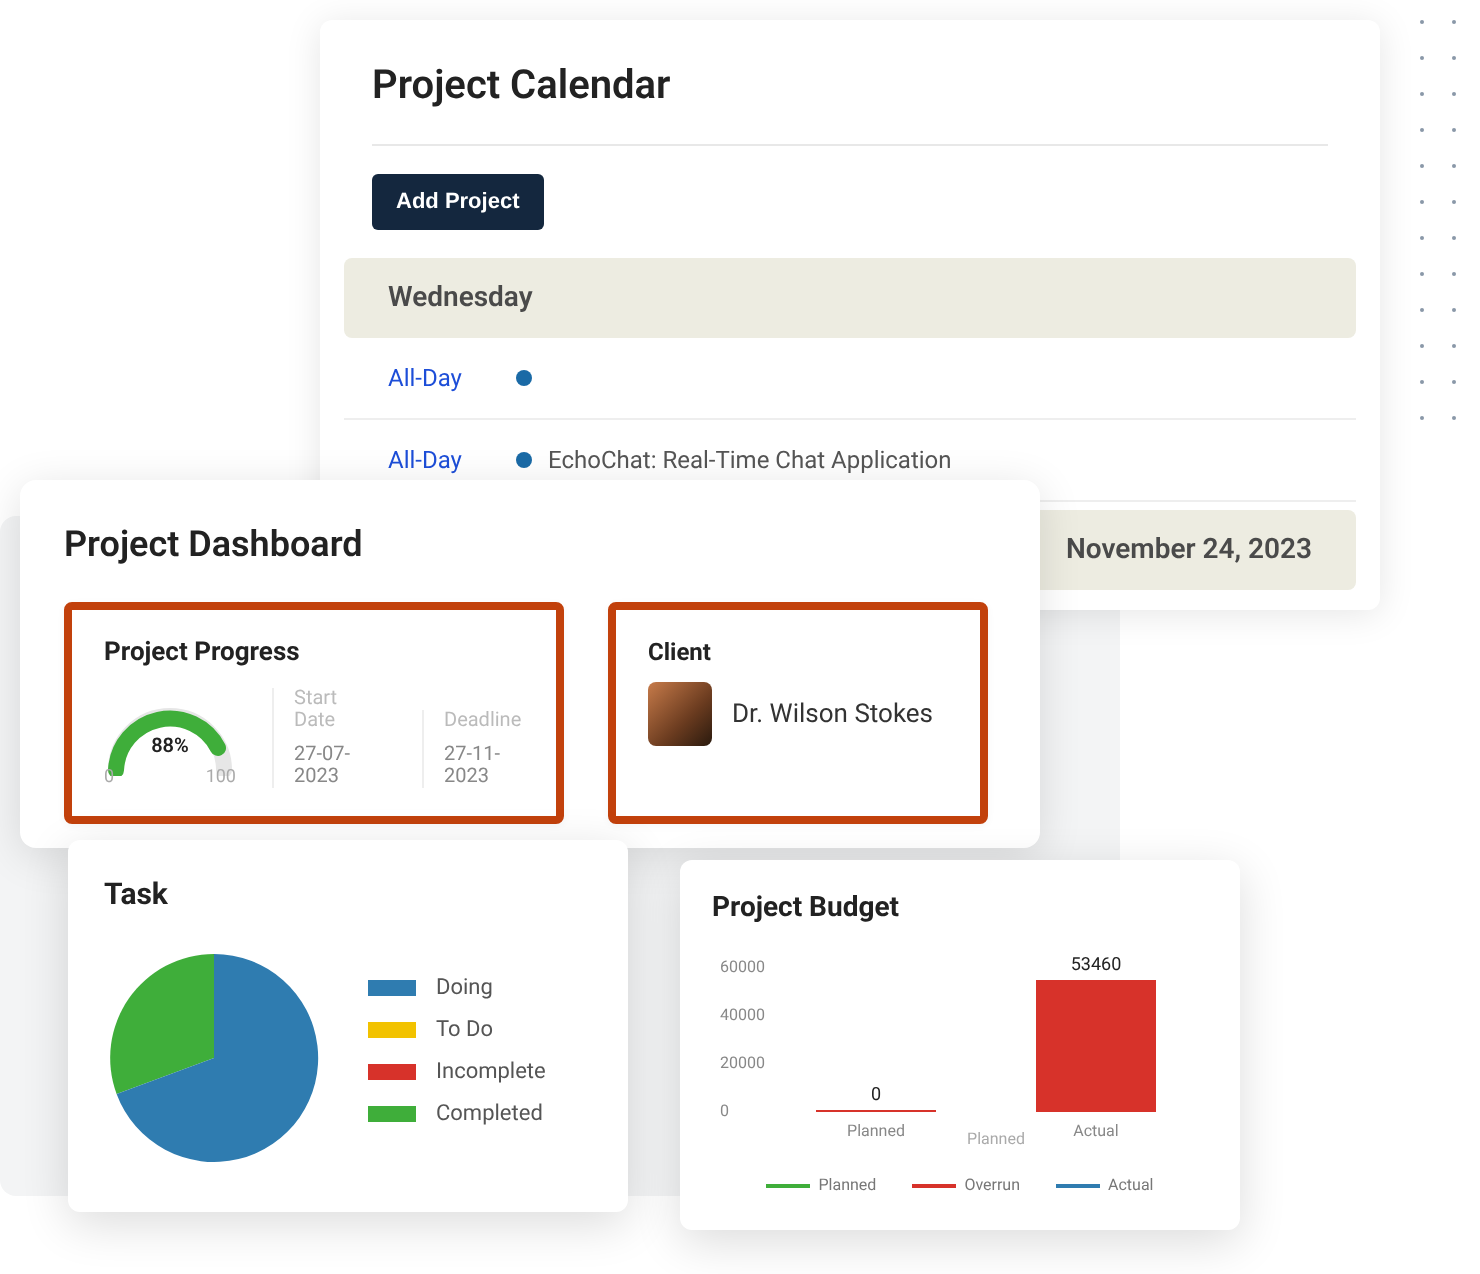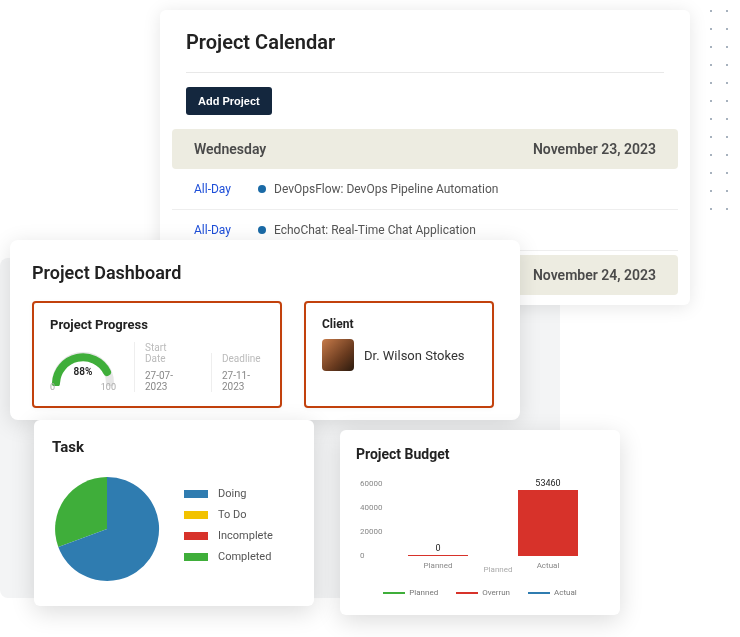--- a/index.html
+++ b/index.html
@@ -98,21 +98,21 @@
     font-size: 18px;
     font-weight: 600;
     color: #222;
     margin-bottom: 18px;
   }
 
   .row { display: flex; gap: 22px; }
 
   .panel {
     background: #fff;
-    border: 2px solid #c2410c;
+    border: 4px solid #c2410c;
     border-radius: 4px;
     padding: 14px 16px;
     box-shadow: 0 1px 4px rgba(0,0,0,.04);
   }
 
   .progress-panel { width: 250px; }
   .progress-panel .title { font-size: 13px; font-weight: 700; color: #222; margin-bottom: 10px; }
   .progress-body { display: flex; align-items: flex-end; gap: 18px; }
   .gauge-wrap { position: relative; width: 66px; }
   .gauge-wrap svg { display:block; }
@@ -217,26 +217,24 @@
 
 <div class="backing"></div>
 
 <div class="calendar-card">
   <h2>Project Calendar</h2>
   <hr class="cal-divider">
   <button class="add-btn">Add Project</button>
 
   <div class="day-header">
     <span class="dow">Wednesday</span>
-    <span class="date">November 23, 2023</span>
   </div>
   <div class="event-row">
     <span class="allday">All-Day</span>
     <span class="dot"></span>
-    <span>DevOpsFlow: DevOps Pipeline Automation</span>
   </div>
   <div class="event-row">
     <span class="allday">All-Day</span>
     <span class="dot"></span>
     <span>EchoChat: Real-Time Chat Application</span>
   </div>
 
   <div class="day-header" style="margin-top:4px;">
     <span class="dow"></span>
     <span class="date">November 24, 2023</span>

